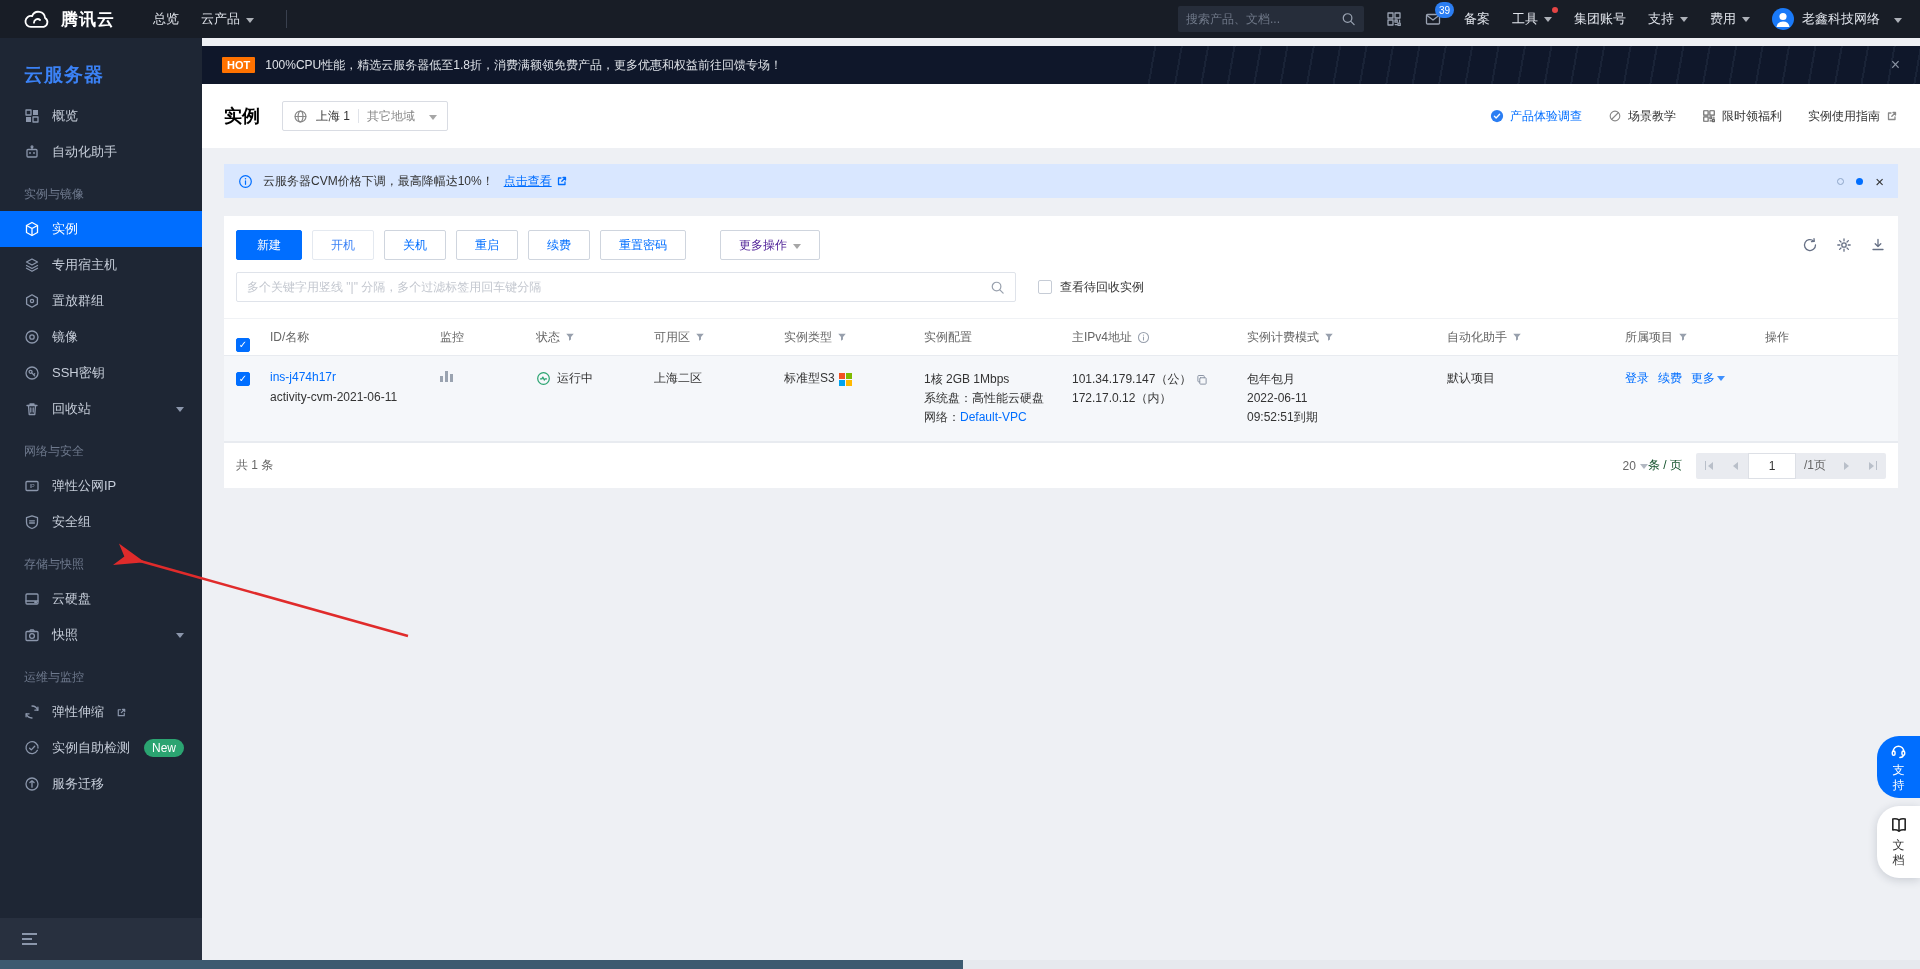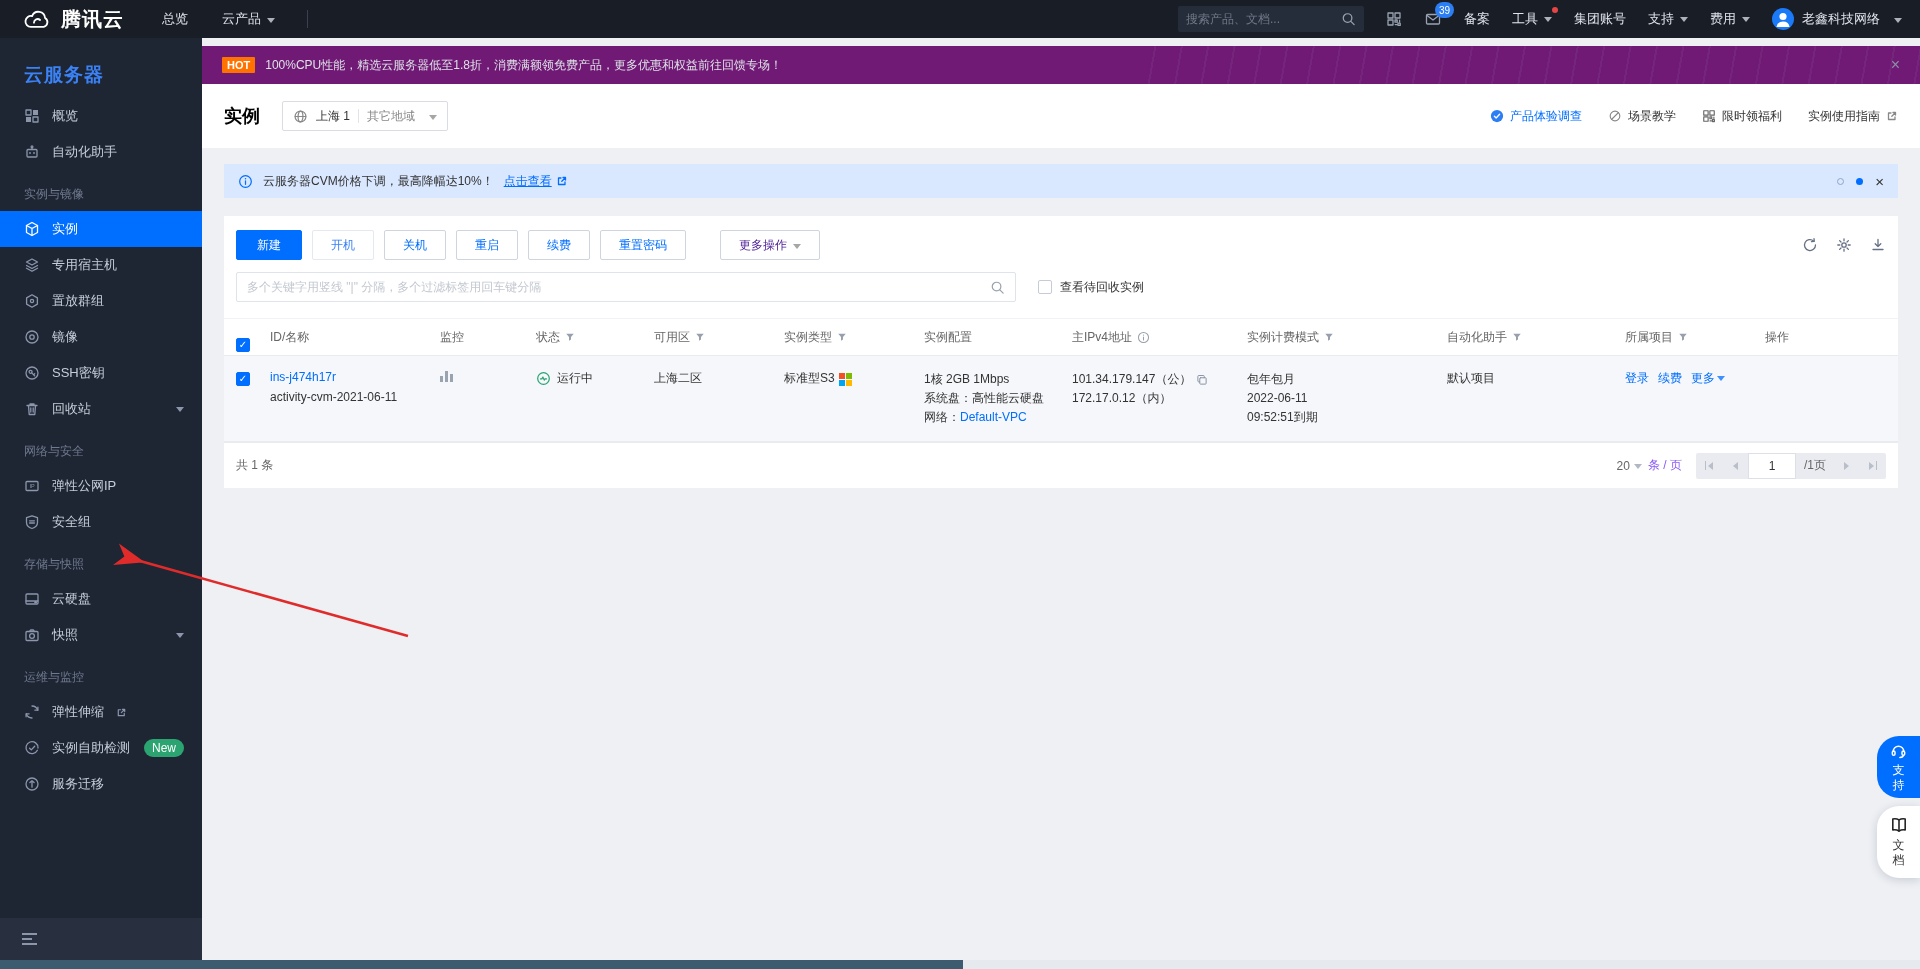--- a/index.html
+++ b/index.html
@@ -8,22 +8,22 @@
     font-family: "Liberation Sans", "DejaVu Sans", sans-serif;
     font-size: 12px; color:#333; background:#eef0f4; position:relative;
   }
   svg { display:block; }
   .svgi { stroke:currentColor; fill:none; stroke-width:1.3; stroke-linecap:round; stroke-linejoin:round; }
 
   
   .topbar { position:absolute; top:0; left:0; right:0; height:38px; background:#181d26;
     display:flex; align-items:center; color:#dfe3ea; padding:0 18px 0 22px; z-index:20; }
   .brand { display:flex; align-items:center; gap:9px; color:#fff; }
-  .brand-name { font-size:20px; font-weight:bold; letter-spacing:1px; }
-  .topnav { display:flex; align-items:center; margin-left:38px; gap:34px; font-size:13px; }
+  .brand-name { font-size:17px; font-weight:bold; letter-spacing:1px; }
+  .topnav { display:flex; align-items:center; margin-left:38px; gap:22px; font-size:13px; }
   .topnav .tlink { display:flex; align-items:center; cursor:pointer; }
   .tb-divider { width:1px; height:18px; background:#39404e; margin-left:32px; }
   .topbar-right { margin-left:auto; display:flex; align-items:center; gap:22px; font-size:13px; }
   .tb-search { width:186px; height:26px; background:#262d3a; border-radius:2px; display:flex; align-items:center; padding:0 8px; color:#9aa3b2; }
   .tb-search input { flex:1; background:transparent; border:none; outline:none; color:#cfd5e0; font-size:12px; font-family:inherit; }
   .tb-search input::placeholder { color:#6f7888; }
   .ic16 { width:16px; height:16px; color:#9aa3b2; }
   .mail-wrap { position:relative; }
   .badge { position:absolute; top:-9px; right:-12px; min-width:18px; height:16px; background:#2b7ef3; color:#fff;
     border-radius:9px; font-size:10px; display:flex; align-items:center; justify-content:center; padding:0 4px; }
@@ -46,21 +46,21 @@
   .new-badge { background:#2ba471; color:#fff; font-size:12px; border-radius:9px; padding:2px 8px; margin-left:2px; }
   .ext-ic { width:11px; height:11px; color:#8b96ab; }
   .sb-foot { position:absolute; left:0; right:0; bottom:9px; height:42px; background:#28303f; display:flex; align-items:center; padding-left:22px; }
   .collapse-ic { display:flex; flex-direction:column; gap:3px; }
   .collapse-ic i { display:block; width:15px; height:2px; background:#8b96ab; }
   .collapse-ic i:nth-child(2) { width:10px; }
 
   
   .main { position:absolute; top:38px; left:202px; right:0; bottom:0; background:#eef0f4; }
 
-  .promo { margin-top:8px; height:38px; background:#701a75; display:flex; align-items:center; padding:0 20px; position:relative; color:#dde1e7; overflow:hidden; }
+  .promo { margin-top:8px; height:38px; background:#0f172a; display:flex; align-items:center; padding:0 20px; position:relative; color:#dde1e7; overflow:hidden; }
   .promo::after { content:""; position:absolute; right:0; top:0; bottom:0; width:46%;
     background:repeating-linear-gradient(100deg, transparent 0 24px, rgba(160,190,220,.07) 24px 26px); pointer-events:none; }
   .hot-tag { background:#ff7200; color:#fff; font-weight:bold; font-size:11px; padding:2px 5px; border-radius:1px; margin-right:10px; }
   .promo-close { margin-left:auto; color:#8a93a3; font-size:16px; cursor:pointer; z-index:2; }
 
   .page-head { height:64px; background:#fff; display:flex; align-items:center; padding:0 22px; }
   .page-title { font-size:18px; font-weight:bold; color:#000; }
   .region-sel { margin-left:22px; height:30px; border:1px solid #d9dce3; border-radius:2px; display:flex; align-items:center; padding:0 10px; gap:8px; cursor:pointer; background:#fff; }
   .region-cur { color:#333; }
   .region-div { width:1px; height:14px; background:#e0e3e9; }
@@ -116,21 +116,21 @@
   .ip-line { display:flex; align-items:center; gap:5px; line-height:19px; }
   .copy-ic { width:12px; height:12px; color:#8a93a3; cursor:pointer; }
   .bill div { line-height:19px; }
   .ops { display:flex; align-items:center; gap:9px; white-space:nowrap; }
   .ops .caret { border-top-color:#006eff; margin-left:2px; }
 
   .pagerow { display:flex; align-items:center; height:46px; padding:0 12px; border-top:1px solid #e8ebf0; color:#666; }
   .pager-right { margin-left:auto; display:flex; align-items:center; gap:14px; }
   .psize { display:flex; align-items:center; color:#666; }
   .psize .caret { border-top-color:#98a0ad; margin-left:4px; }
-  .punit { color:#8b5cf6; margin-left:6px; }
+  .punit { color:#14532d; }
   .pager { display:flex; align-items:center; background:#e9ebf0; border-radius:2px; height:26px; overflow:hidden; }
   .pbtn { width:26px; height:26px; display:flex; align-items:center; justify-content:center; cursor:pointer; gap:1px; }
   .tri { width:0; height:0; border:4px solid transparent; }
   .tri.l { border-right:5px solid #b9bfc9; margin-left:-3px; }
   .tri.r { border-left:5px solid #b9bfc9; margin-right:-3px; }
   .bar { width:1.5px; height:9px; background:#b9bfc9; }
   .pcur { min-width:48px; height:26px; background:#fff; border:1px solid #dde0e6; display:flex; align-items:center; justify-content:center; color:#333; }
   .ppages { padding:0 8px; color:#666; }
 
   

